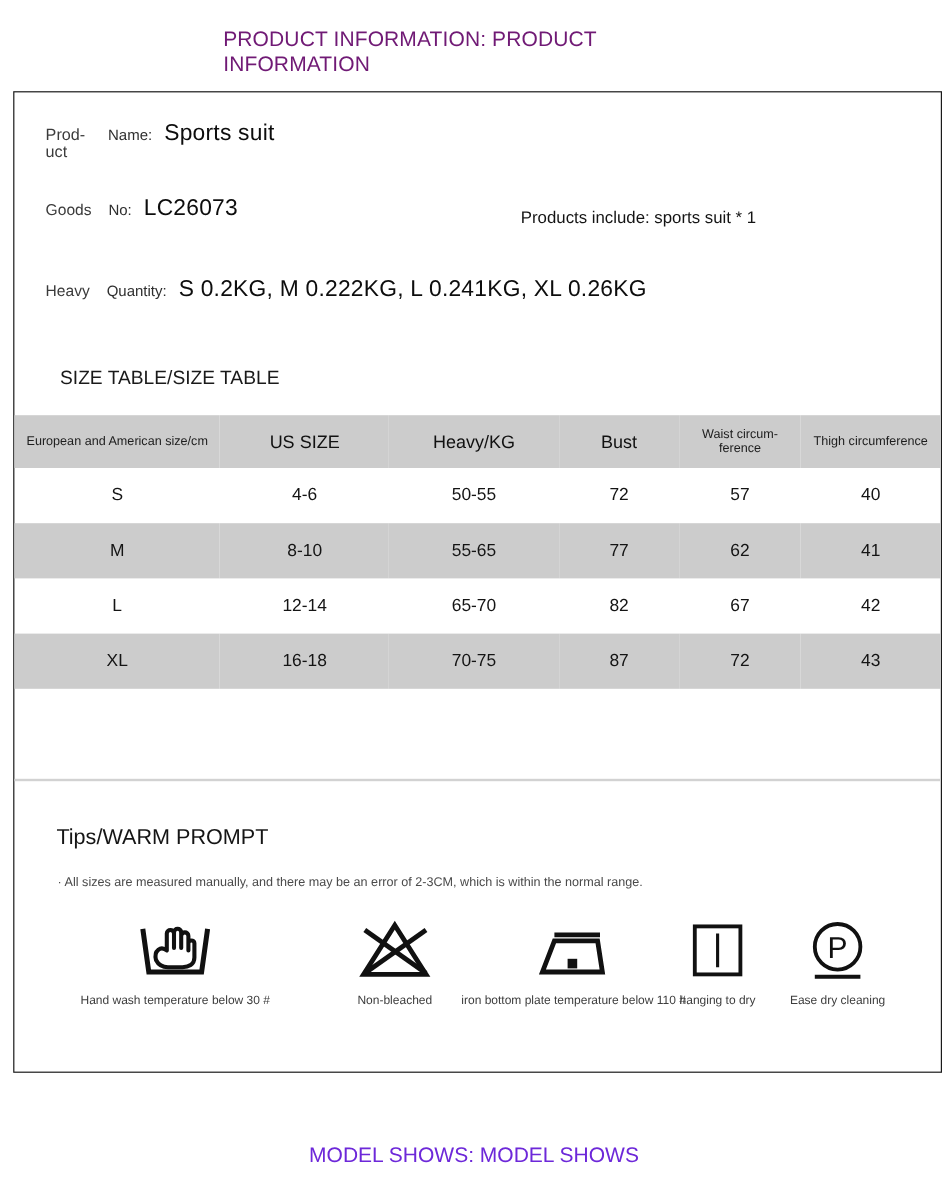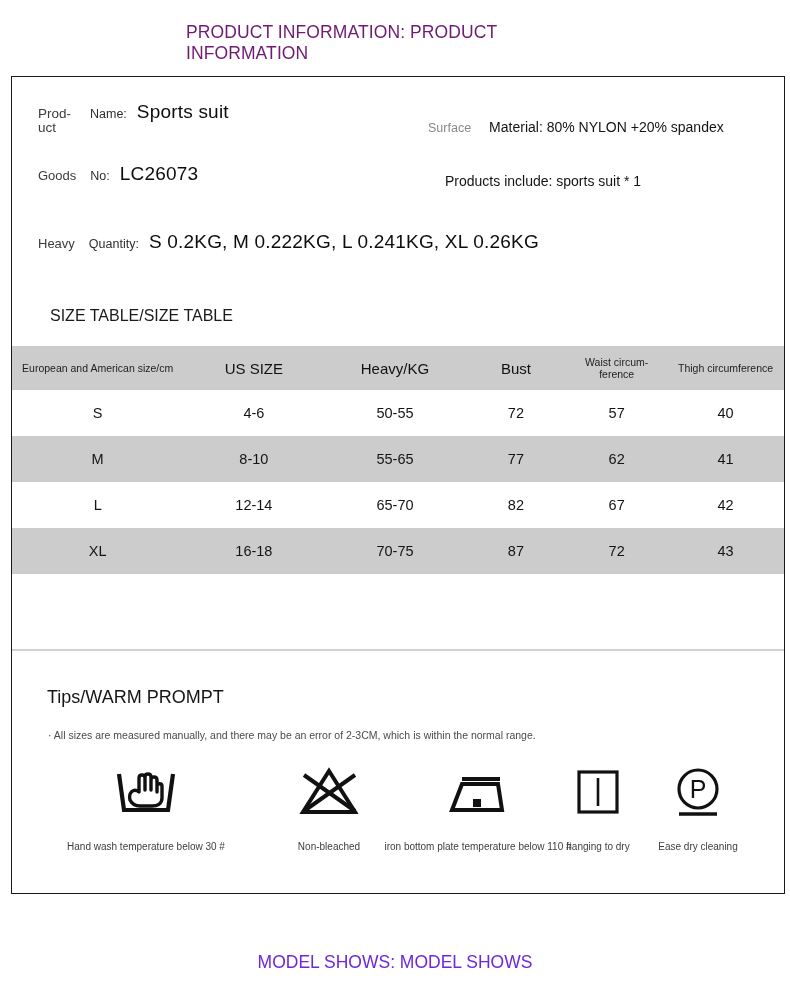--- a/index.html
+++ b/index.html
@@ -84,21 +84,21 @@
     font-size: 17px;
     color: #0d0d0d;
     margin-left: 10px;
   }
   .spec-val.big {
     font-size: 19px;
     letter-spacing: 0.2px;
   }
 
   .spec-right-1 { left: 416px; top: 18px; }
-  .spec-right-2 { left: 433px; top: 10px; }
+  .spec-right-2 { left: 422px; top: 10px; }
 
   .spec-key-muted {
     font-size: 12.5px;
     color: #888888;
   }
   .spec-val-inline {
     font-size: 14px;
     color: #141414;
     margin-left: 18px;
   }
@@ -203,21 +203,21 @@
   .care-item.w4 { width: 92px; }
   .care-item.w5 { width: 108px; }
 
   .care-icon {
     height: 58px;
     display: flex;
     align-items: center;
     justify-content: center;
   }
   .care-caption {
-    margin-top: 20px;
+    margin-top: 8px;
     font-size: 10px;
     color: #3d3d3d;
     text-align: center;
     white-space: nowrap;
   }
   .cap-wide { position: relative; }
   .cap-iron {
     position: absolute;
     left: 50%;
     transform: translateX(-50%);
@@ -243,24 +243,20 @@
 <div class="info-card">
 
   <div class="spec-rows">
 
     <div class="spec-row r1">
       <div class="spec-group spec-left">
         <span class="spec-key wrapped">Prod-
 uct</span>
         <span class="spec-sub">Name:</span>
         <span class="spec-val big">Sports suit</span>
-      </div>
-      <div class="spec-group spec-right-1">
-        <span class="spec-key-muted">Surface</span>
-        <span class="spec-val-inline">Material: 80% NYLON +20% spandex</span>
       </div>
     </div>
 
     <div class="spec-row r2">
       <div class="spec-group spec-left">
         <span class="spec-key">Goods</span>
         <span class="spec-sub">No:</span>
         <span class="spec-val big">LC26073</span>
       </div>
       <div class="spec-group spec-right-2">

